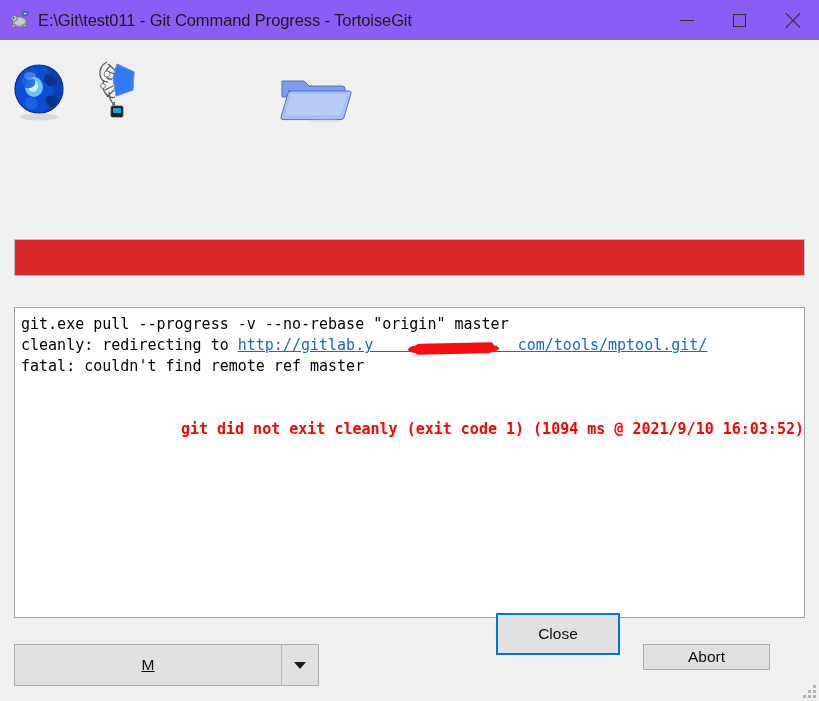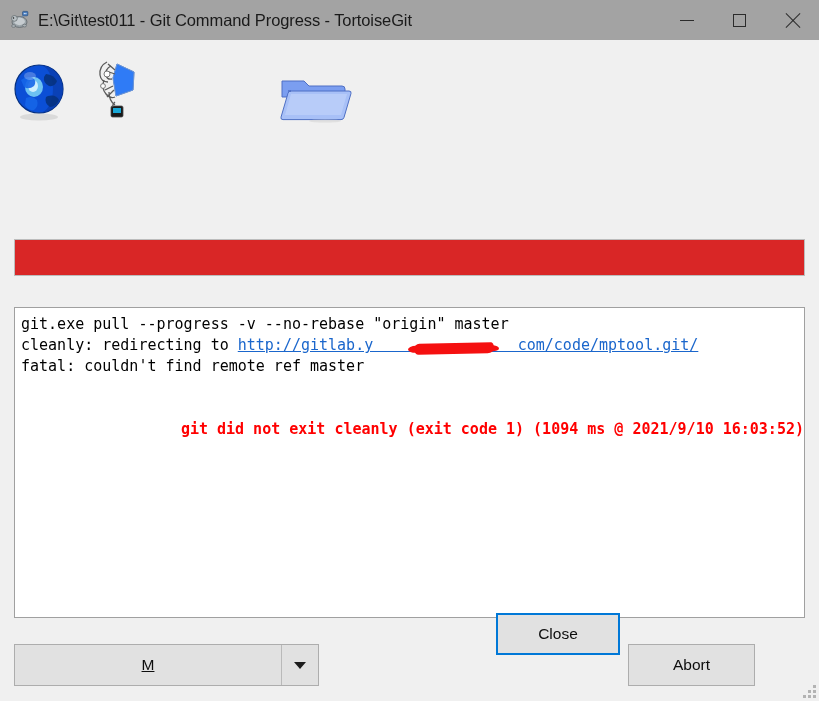--- a/index.html
+++ b/index.html
@@ -22,21 +22,21 @@
     height: 701px;
     background: #f0f0f0;
     box-sizing: border-box;
   }
 
   
   .titlebar {
     position: absolute;
     left: 0; top: 0;
     width: 819px; height: 40px;
-    background: #a3a3a3;
+    background: #8b5cf6;
     display: flex;
     align-items: center;
   }
   .title-icon {
     width: 22px; height: 22px;
     margin-left: 9px;
     margin-right: 7px;
     flex: 0 0 auto;
     position: relative;
   }
@@ -210,22 +210,22 @@
     border-left: 6px solid transparent;
     border-right: 6px solid transparent;
     border-top: 7px solid #1c1c1c;
   }
   #btn-close {
     left: 496px; top: 613px;
     width: 124px; height: 42px;
     border: 2px solid #0078d7;
   }
   #btn-abort {
-    left: 628px; top: 644px;
-    width: 127px; height: 42px;
+    left: 643px; top: 644px;
+    width: 127px; height: 26px;
   }
 
   
   .grip {
     position: absolute;
     right: 3px; bottom: 3px;
     width: 13px; height: 13px;
   }
   .grip i {
     position: absolute;
@@ -315,21 +315,21 @@
     </div>
 
   </div>
 
   <div class="progress-outer">
     <div class="progress-fill"></div>
   </div>
 
   <div class="console">
     <div class="console-line">git.exe pull --progress -v --no-rebase "origin" master</div>
-    <div class="console-line"><span>cleanly: redirecting to </span><span class="url-link">http://gitlab.y                com/code/mptool.git/</span><span class="redaction"></span></div>
+    <div class="console-line"><span>cleanly: redirecting to </span><span class="url-link">http://gitlab.y                com/tools/mptool.git/</span><span class="redaction"></span></div>
     <div class="console-line">fatal: couldn't find remote ref master</div>
     <div class="console-line spacer"></div>
     <div class="console-line spacer"></div>
     <div class="console-line error">git did not exit cleanly (exit code 1) (1094 ms @ 2021/9/10 16:03:52)</div>
   </div>
 
   <div class="btn" id="btn-merge-split">
     <div id="btn-merge-main">
       <span class="accel">M</span>
     </div>

